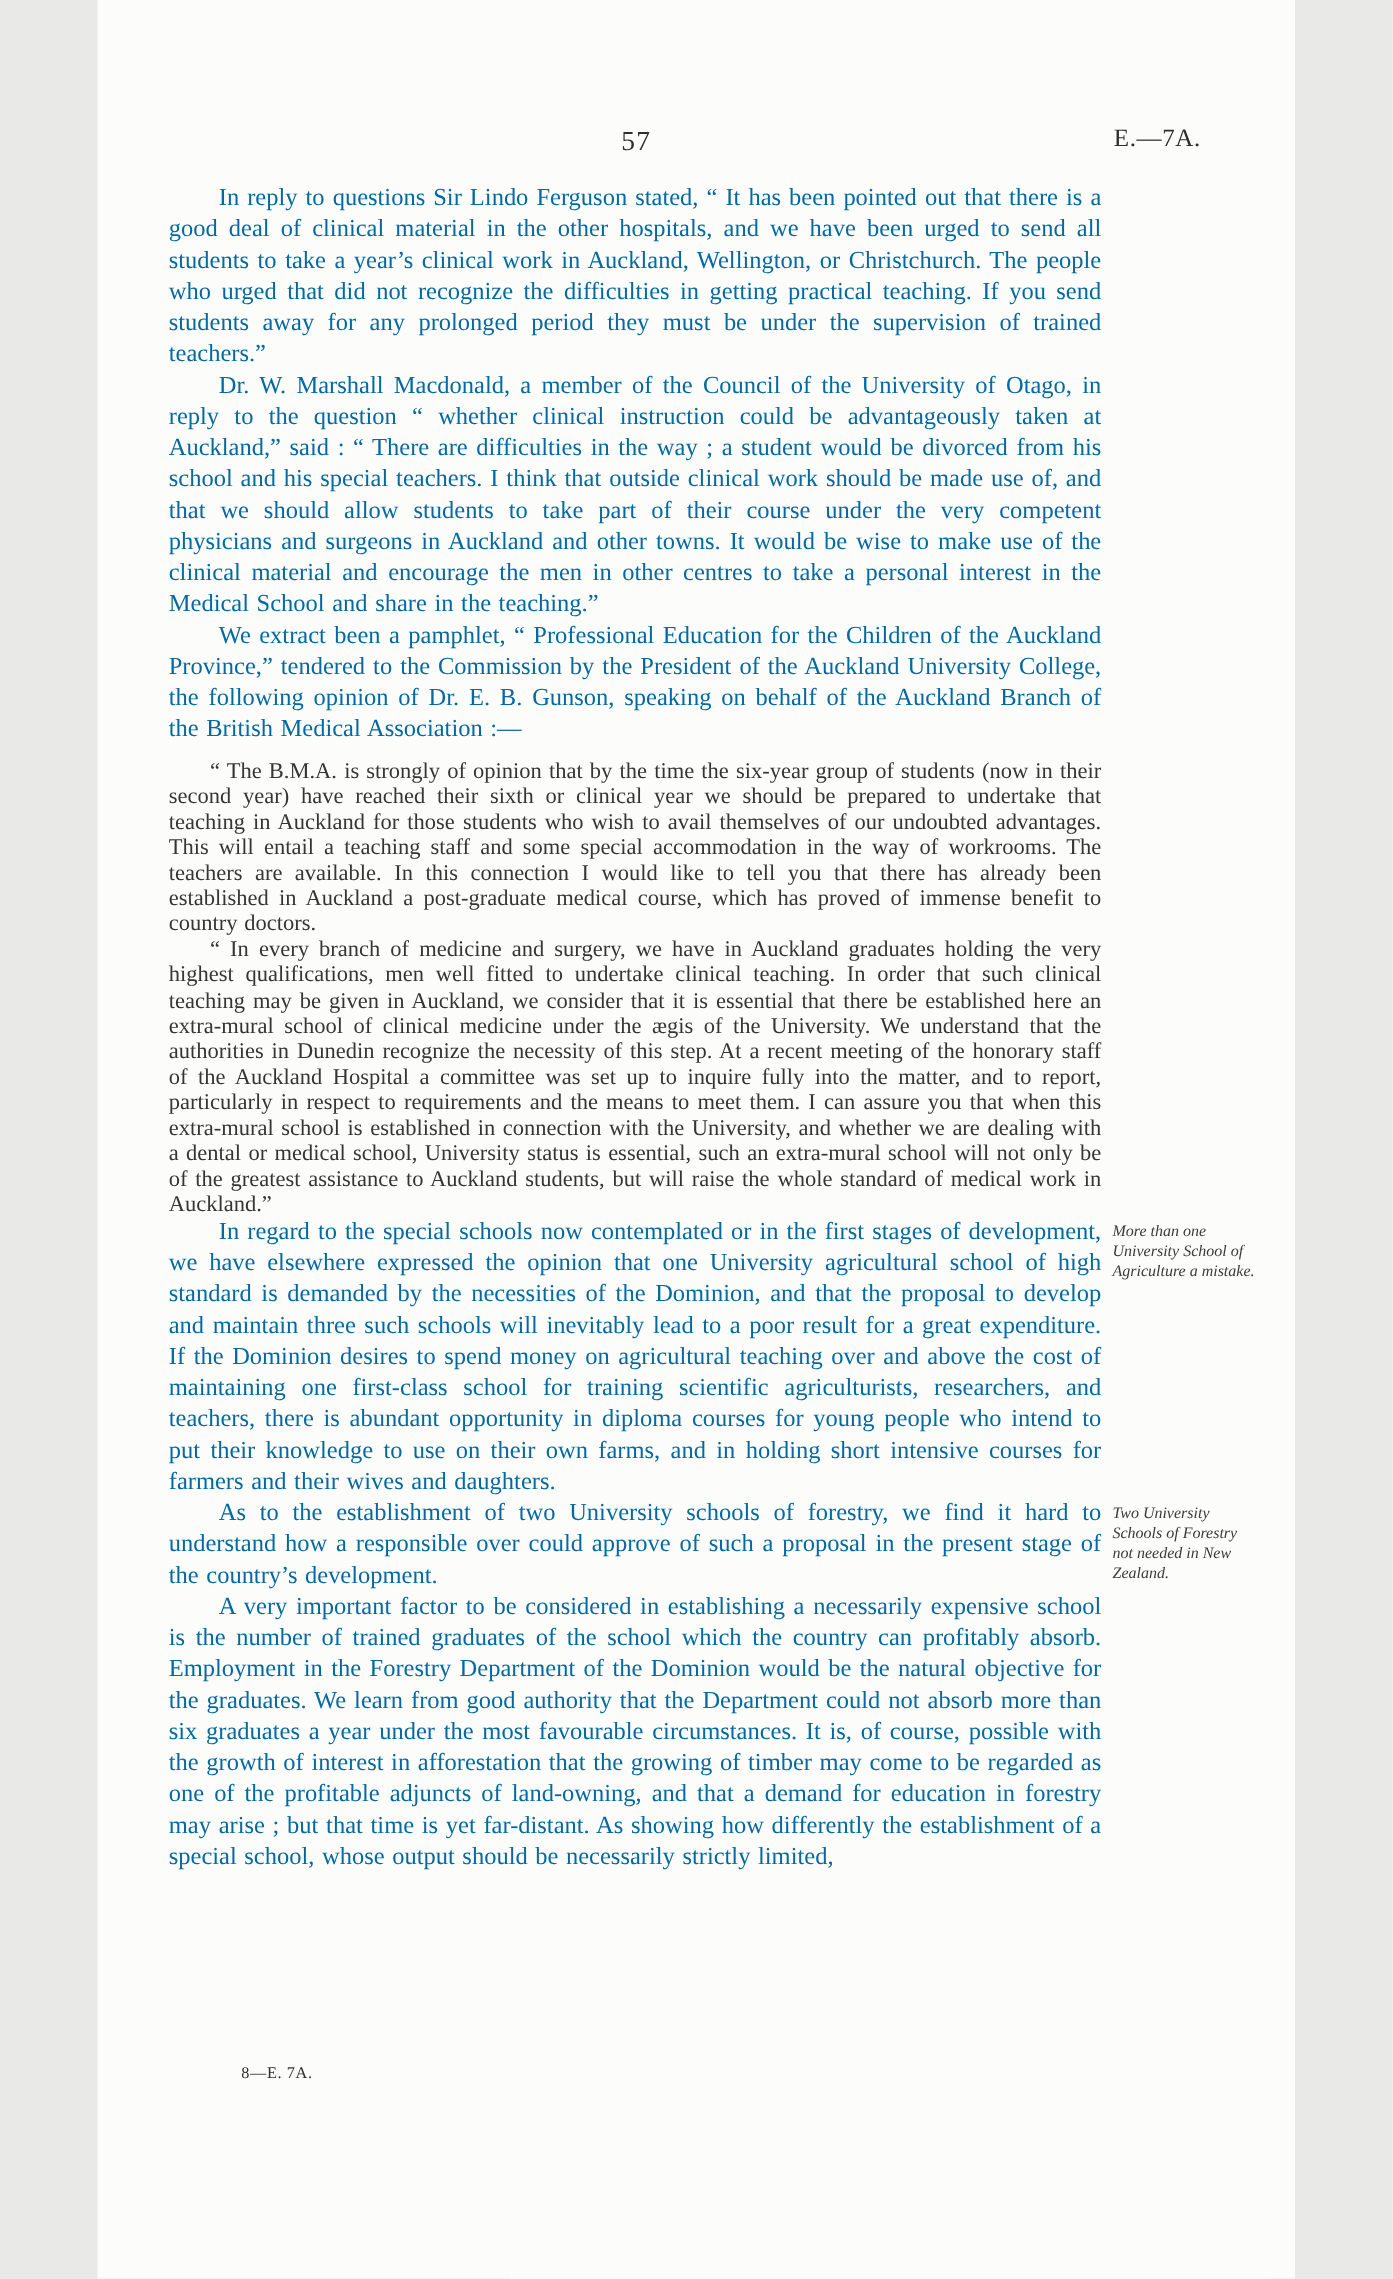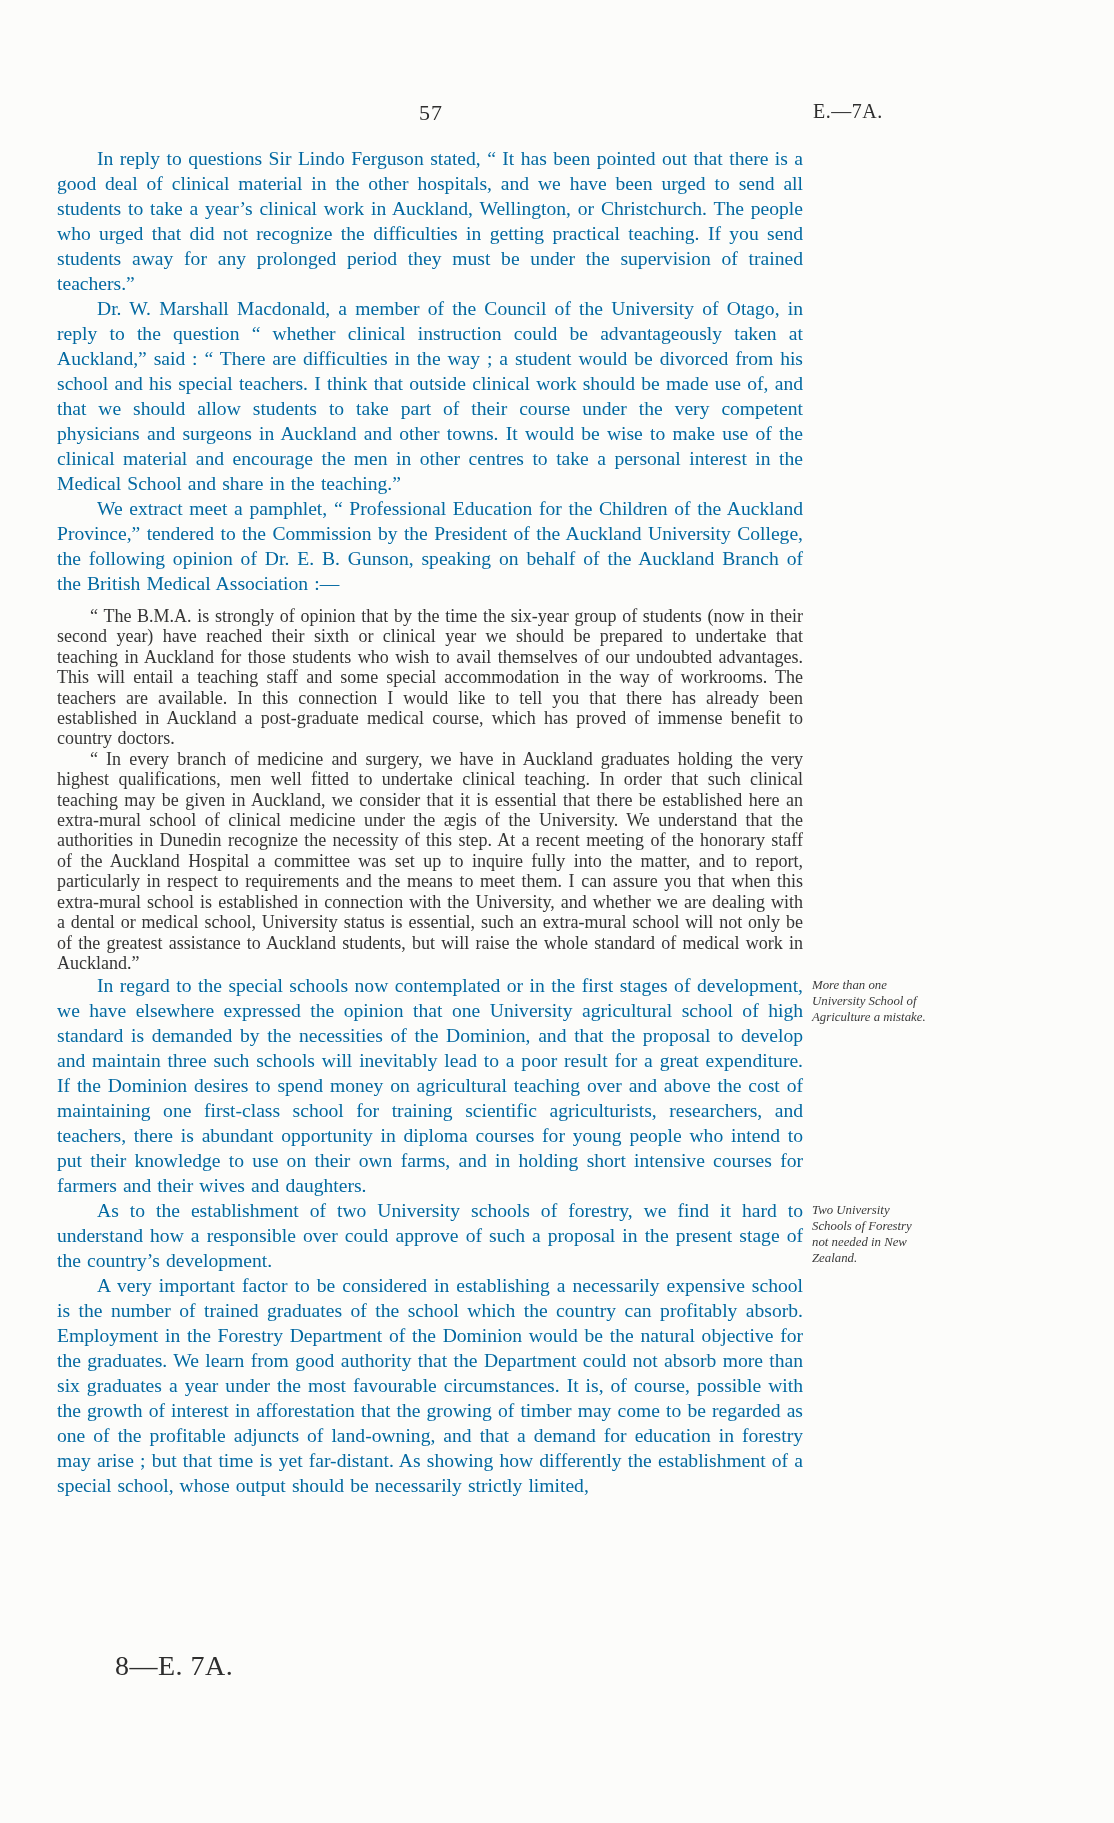--- a/index.html
+++ b/index.html
@@ -3,21 +3,21 @@
 <meta charset="utf-8">
 <style>
   html, body {
     margin: 0;
     padding: 0;
     background: #e9e9e7;
     font-family: "Liberation Serif", "DejaVu Serif", serif;
   }
   .page {
     position: relative;
-    width: 1114px;
+    width: 958px;
     height: 1823px;
     margin: 0 auto;
     background: #fcfcfa;
     color: #2e2e2e;
     overflow: hidden;
   }
   .page-number {
     position: absolute;
     top: 100px;
     left: 57px;
@@ -69,21 +69,21 @@
     font-size: 12.8px;
     line-height: 16px;
     text-align: left;
     color: #3a3a3a;
     font-style: italic;
   }
   .footer {
     position: absolute;
     top: 1650px;
     left: 115px;
-    font-size: 28px;
+    font-size: 13px;
     letter-spacing: 0.5px;
   }
 </style>
 </head>
 <body>
 
 <div class="page">
 
   <div class="page-number">57</div>
 
@@ -93,21 +93,21 @@
 
     <div class="para-wrap">
       <p class="para body">In reply to questions Sir Lindo Ferguson stated, “ It has been pointed out that there is a good deal of clinical material in the other hospitals, and we have been urged to send all students to take a year’s clinical work in Auckland, Wellington, or Christchurch.  The people who urged that did not recognize the difficulties in getting practical teaching.  If you send students away for any prolonged period they must be under the supervision of trained teachers.”</p>
     </div>
 
     <div class="para-wrap">
       <p class="para body">Dr. W. Marshall Macdonald, a member of the Council of the University of Otago, in reply to the question “ whether clinical instruction could be advantageously taken at Auckland,” said :  “ There are difficulties in the way ;  a student would be divorced from his school and his special teachers.  I think that outside clinical work should be made use of, and that we should allow students to take part of their course under the very competent physicians and surgeons in Auckland and other towns.  It would be wise to make use of the clinical material and encourage the men in other centres to take a personal interest in the Medical School and share in the teaching.”</p>
     </div>
 
     <div class="para-wrap">
-      <p class="para body">We extract meet a pamphlet, “ Professional Education for the Children of the Auckland Province,” tendered to the Commission by the President of the Auckland University College, the following opinion of Dr. E. B. Gunson, speaking on behalf of the Auckland Branch of the British Medical Association :—</p>
+      <p class="para body">We extract been a pamphlet, “ Professional Education for the Children of the Auckland Province,” tendered to the Commission by the President of the Auckland University College, the following opinion of Dr. E. B. Gunson, speaking on behalf of the Auckland Branch of the British Medical Association :—</p>
     </div>
 
     <div class="para-wrap gap-above-quote">
       <p class="para quote">“ The B.M.A. is strongly of opinion that by the time the six-year group of students (now in their second year) have reached their sixth or clinical year we should be prepared to undertake that teaching in Auckland for those students who wish to avail themselves of our undoubted advantages. This will entail a teaching staff and some special accommodation in the way of workrooms.  The teachers are available.  In this connection I would like to tell you that there has already been established in Auckland a post-graduate medical course, which has proved of immense benefit to country doctors.</p>
     </div>
 
     <div class="para-wrap">
       <p class="para quote">“ In every branch of medicine and surgery, we have in Auckland graduates holding the very highest qualifications, men well fitted to undertake clinical teaching.  In order that such clinical teaching may be given in Auckland, we consider that it is essential that there be established here an extra-mural school of clinical medicine under the ægis of the University.  We understand that the authorities in Dunedin recognize the necessity of this step.  At a recent meeting of the honorary staff of the Auckland Hospital a committee was set up to inquire fully into the matter, and to report, particularly in respect to requirements and the means to meet them.  I can assure you that when this extra-mural school is established in connection with the University, and whether we are dealing with a dental or medical school, University status is essential, such an extra-mural school will not only be of the greatest assistance to Auckland students, but will raise the whole standard of medical work in Auckland.”</p>
     </div>
 

